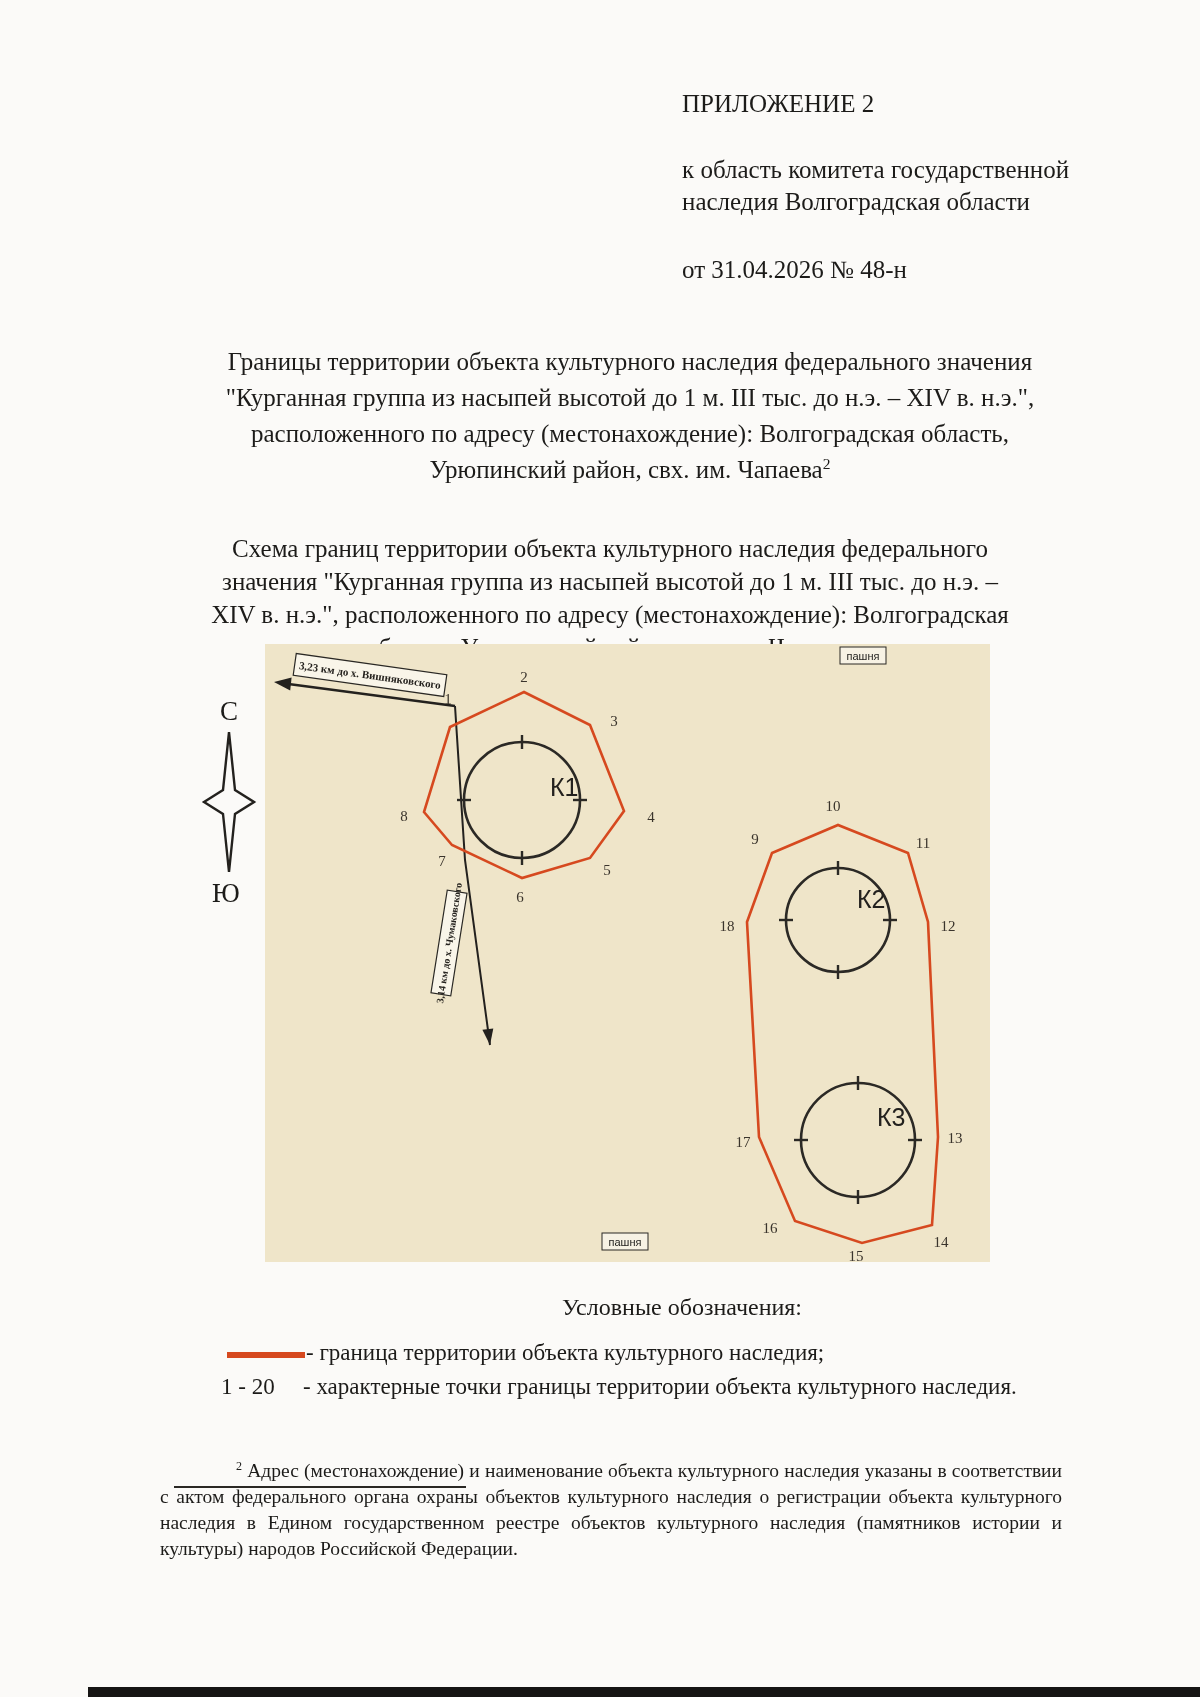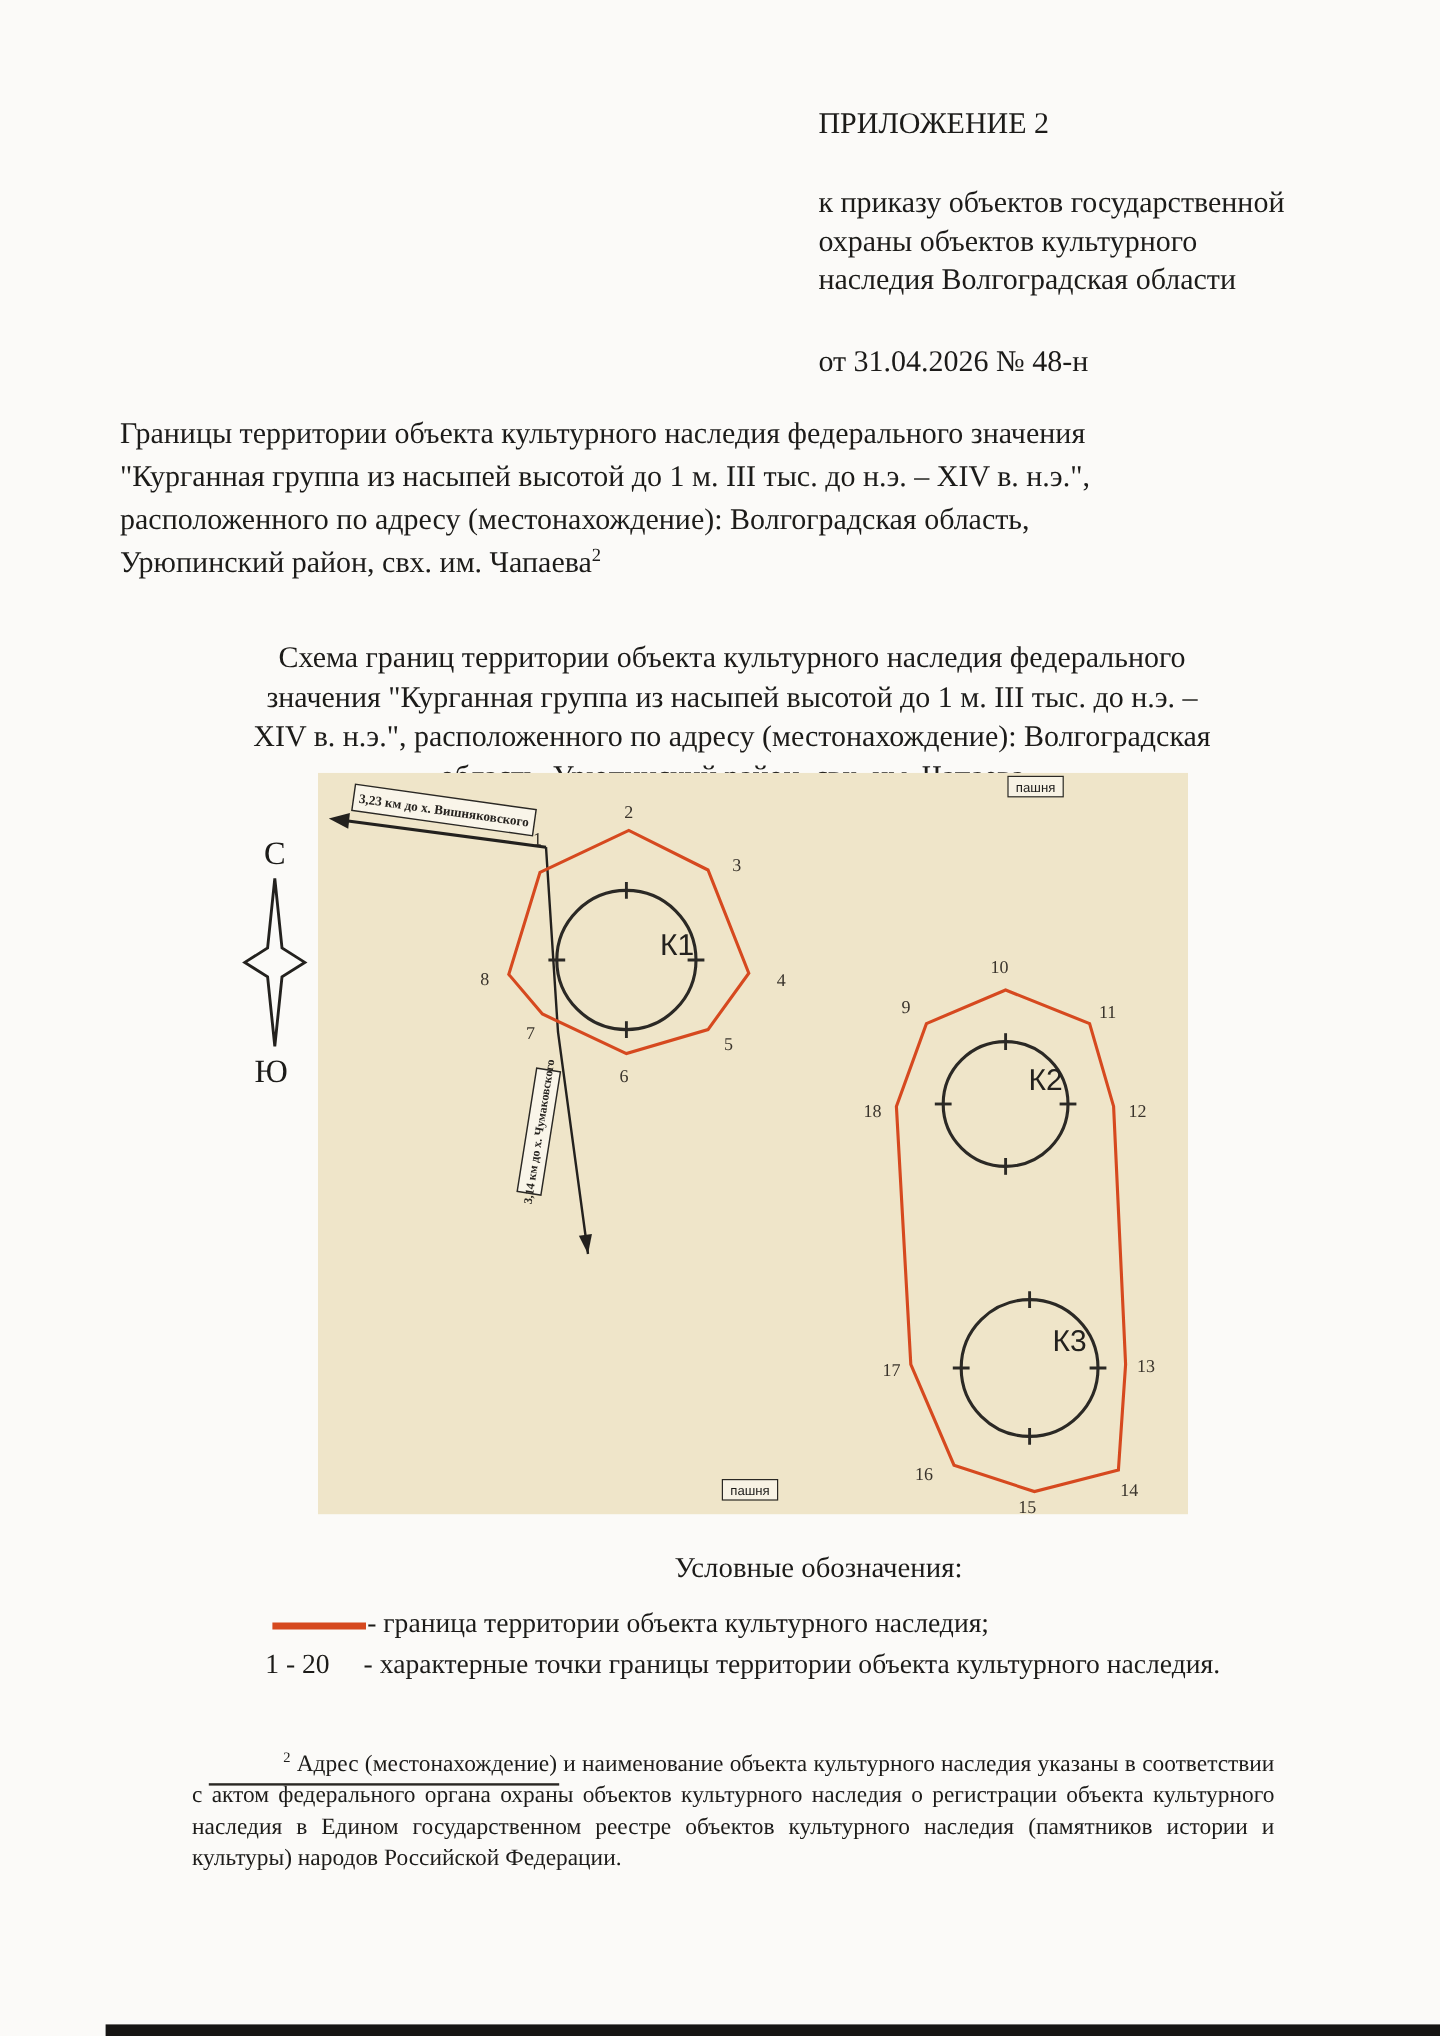--- a/index.html
+++ b/index.html
@@ -4,21 +4,21 @@
 <style>
   html,body{margin:0;padding:0;}
   body{background:#e8e7e4;font-family:"Liberation Serif", serif;color:#1c1b19;}
   .page{position:relative;width:1200px;height:1697px;background:#fbfaf8;margin:0 auto;overflow:hidden;}
   .abs{position:absolute;}
   
   .hdr{left:682px;top:88px;width:430px;font-size:25px;line-height:32px;}
   .hdr .appendix{margin-bottom:34px;}
   .hdr .date{margin-top:36px;}
   
-  .title-block{left:100px;top:344px;width:1060px;text-align:left;font-size:25px;line-height:36px;}
+  .title-block{left:100px;top:344px;width:1060px;text-align:center;font-size:25px;line-height:36px;}
   .schema-block{left:60px;top:532px;width:1100px;text-align:center;font-size:25px;line-height:33px;}
   sup{font-size:0.62em;vertical-align:super;line-height:0;}
   
   .map-svg{left:265px;top:644px;}
   .compass-svg{left:193px;top:688px;}
   .map-num{font-family:"Liberation Serif", serif;font-size:15px;fill:#3a342c;}
   .mound-lbl{font-family:"Liberation Sans", sans-serif;font-size:25px;fill:#23211e;}
   .land-lbl{font-family:"Liberation Sans", sans-serif;font-size:11px;fill:#1c1b19;}
   .sign-lbl{font-family:"Liberation Serif", serif;font-size:11px;font-weight:bold;fill:#26231f;}
   .road-lbl{font-family:"Liberation Serif", serif;font-size:10px;font-weight:bold;fill:#26231f;}
@@ -34,22 +34,21 @@
   .fn-text{left:160px;top:1458px;width:902px;font-size:19.5px;line-height:26px;text-align:justify;text-indent:76px;}
   .bottom-bar{left:88px;top:1687px;width:1112px;height:10px;background:#161514;}
 </style>
 </head>
 <body>
 
 <div class="page">
 
   <div class="abs hdr">
     <div class="appendix">ПРИЛОЖЕНИЕ 2</div>
-    <div>к приказу объектов государственной</div>
-    <div>охраны объектов культурного</div>
+    <div>к область комитета государственной</div>
     <div>наследия Волгоградская области</div>
     <div class="date">от 31.04.2026 № 48-н</div>
   </div>
 
   <div class="abs title-block">
     <div>Границы территории объекта культурного наследия федерального значения</div>
     <div>"Курганная группа из насыпей высотой до 1 м. III тыс. до н.э. – XIV в. н.э.",</div>
     <div>расположенного по адресу (местонахождение): Волгоградская область,</div>
     <div><span>Урюпинский район, свх. им. Чапаева</span><sup>2</sup></div>
   </div>

